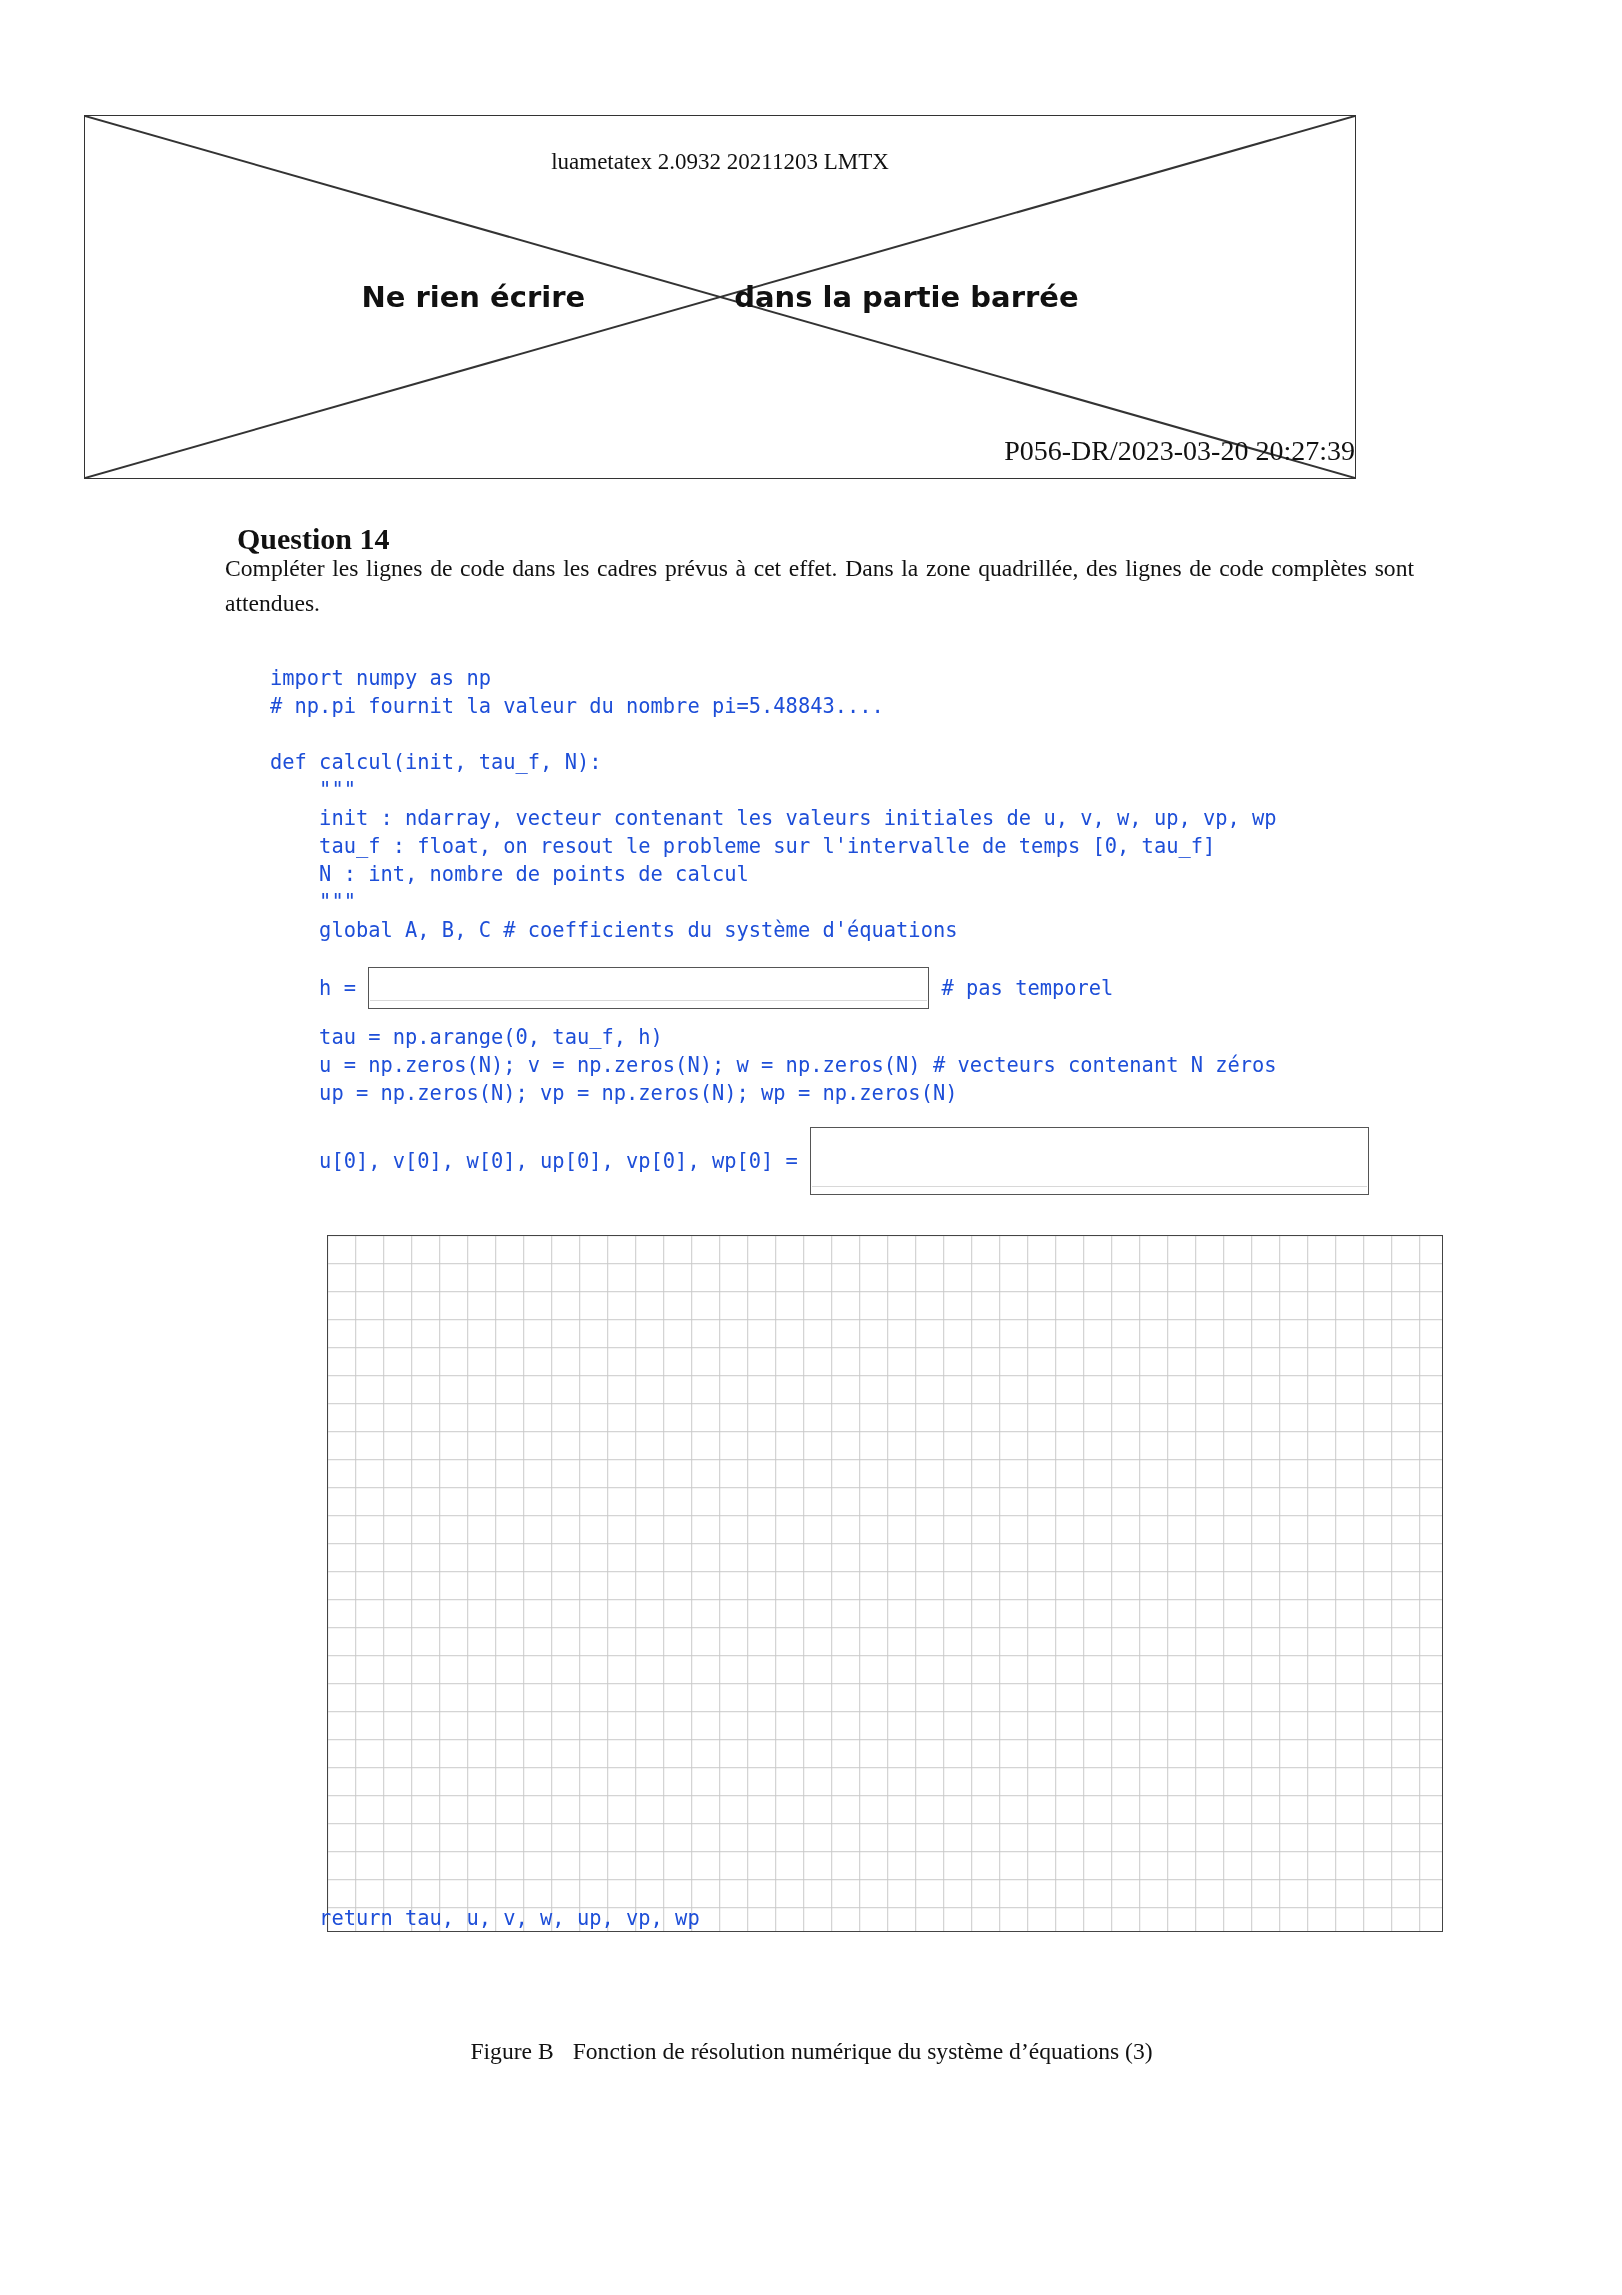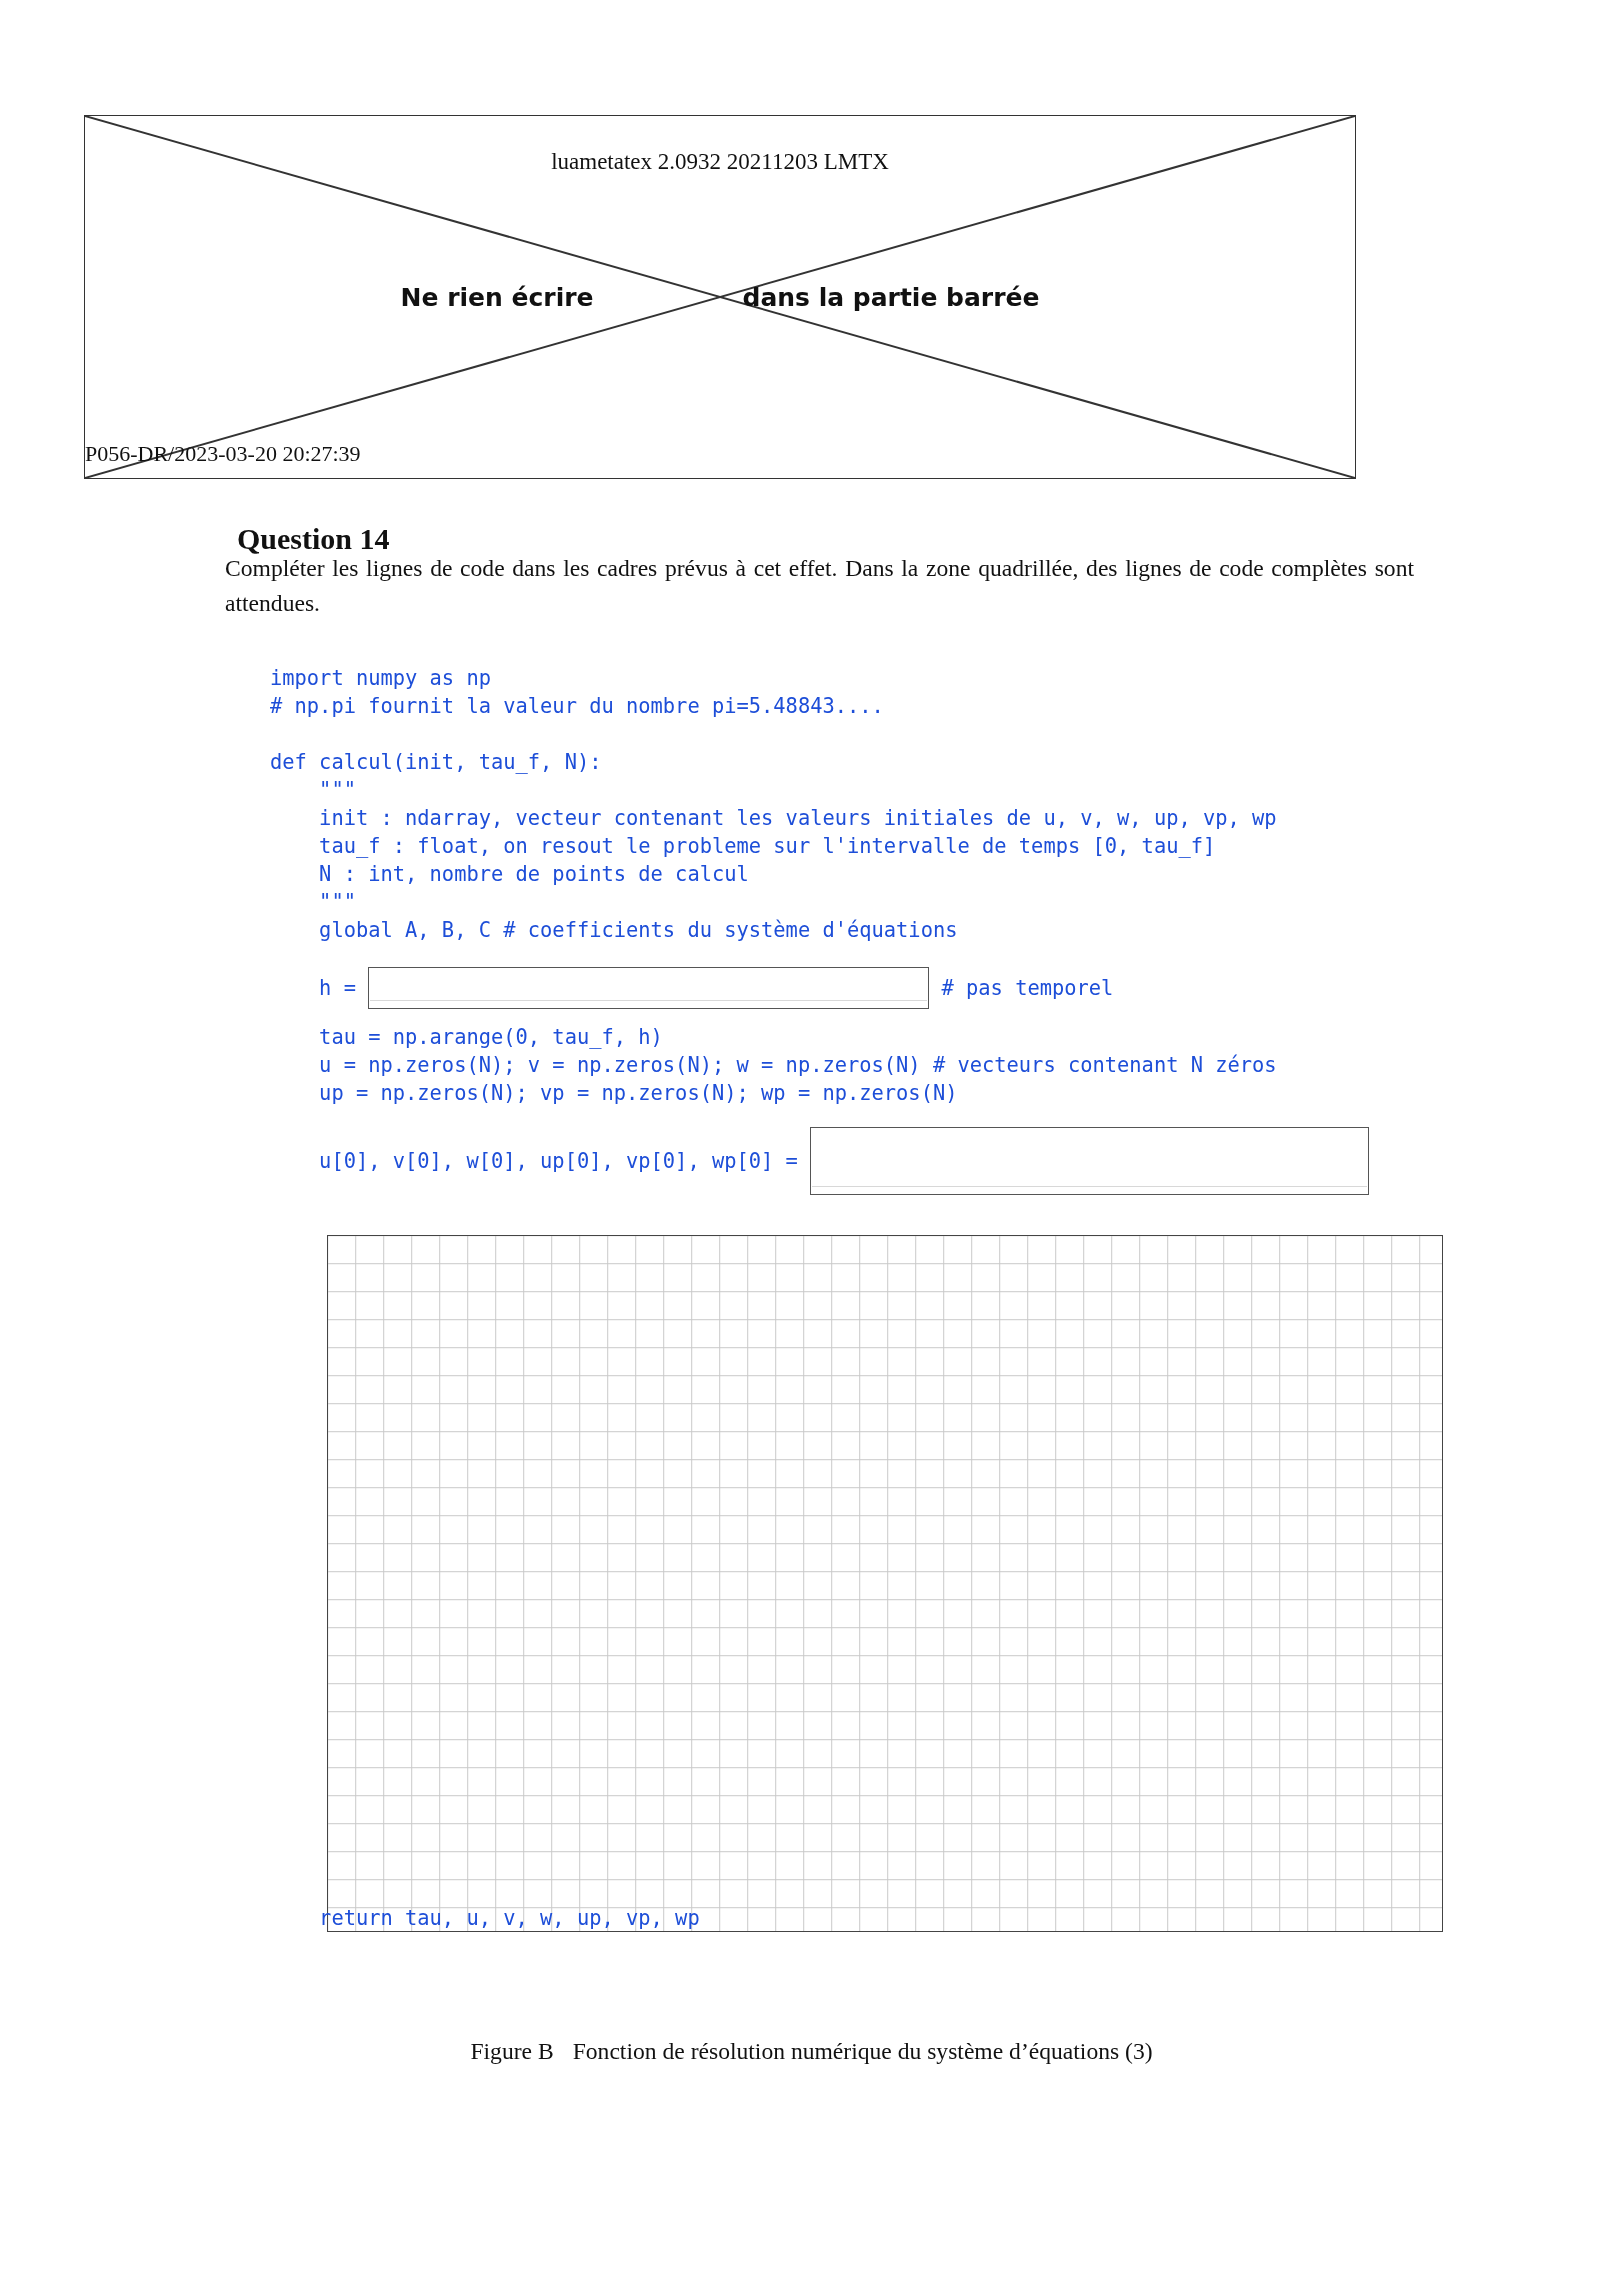--- a/index.html
+++ b/index.html
@@ -28,26 +28,26 @@
   .banner-top {
     position: absolute; top: 33px; left: 0; right: 0;
     text-align: center;
     font-size: 23px;
   }
   .banner-center {
     position: absolute; top: 50%; left: 0; right: 0;
     transform: translateY(-50%);
     display: flex; justify-content: center; gap: 149px;
     font-family: "DejaVu Sans", "Liberation Sans", sans-serif;
-    font-weight: bold; font-size: 25px;
+    font-weight: bold; font-size: 29px;
   }
   .banner-bottom {
     position: absolute; bottom: 11px; left: 0; right: 0;
-    text-align: left;
-    font-size: 22px;
+    text-align: right;
+    font-size: 28px;
   }
 
   
   .q-title {
     position: absolute; left: 225px; top: 510px;
     margin: 12px;
     font-size: 30px; font-weight: bold;
   }
   .q-instructions {
     position: absolute; left: 225px; top: 551px;

